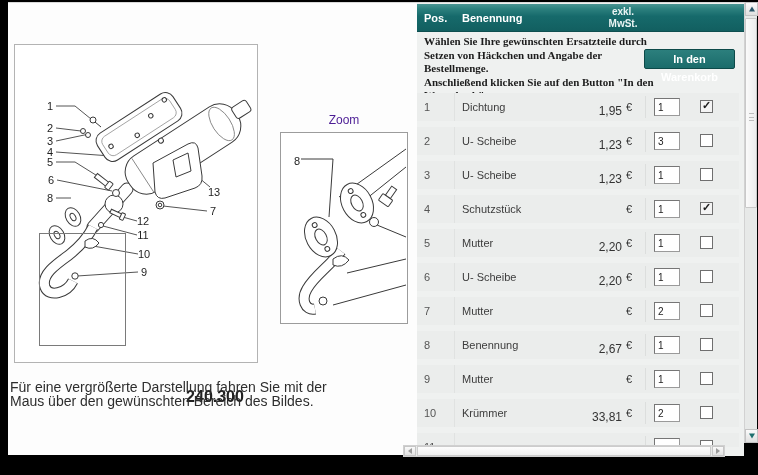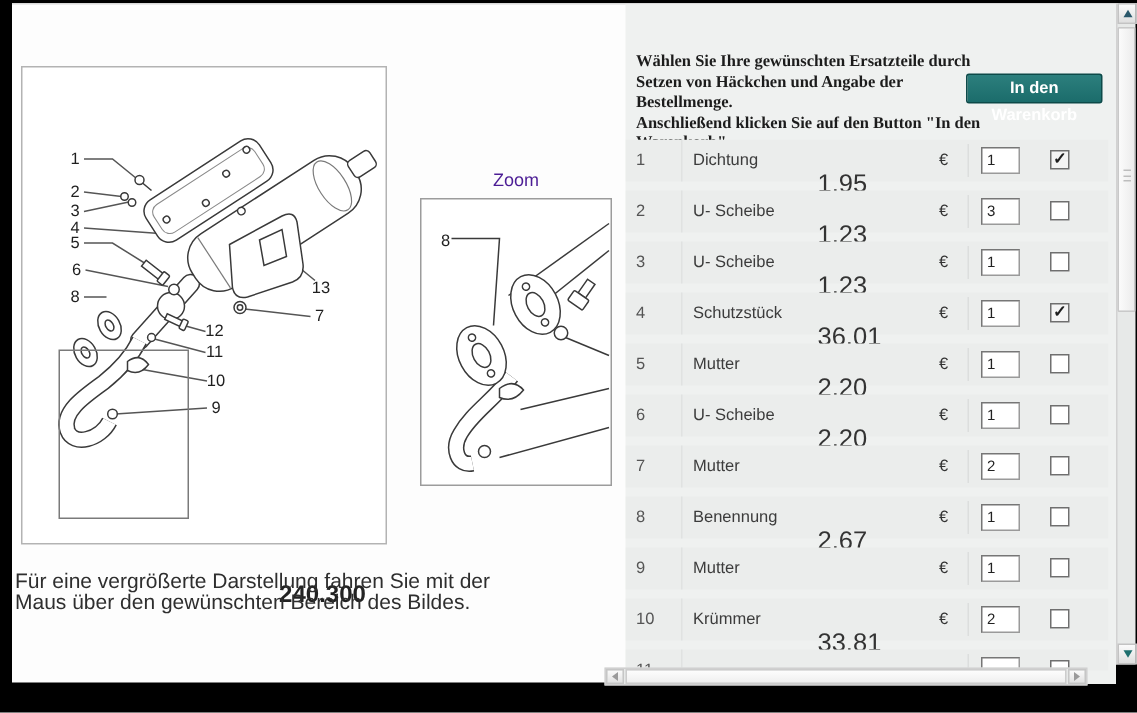--- a/index.html
+++ b/index.html
@@ -32,21 +32,21 @@
 
   .instructions { position:absolute; left:7px; top:32px; width:300px; font-size:11px; font-weight:bold; color:#1c1c1c; line-height:13.5px; white-space:pre-line;font-family:Liberation Serif, serif; }
   .cart-button { position:absolute; left:227px; top:46px; width:91px; height:20px;
       background:linear-gradient(#2c7f7d, #1b6c6b); border:1px solid #0d4a49; border-radius:2px;
       color:#fff; font-size:11px; font-weight:bold; text-align:center; line-height:18px; cursor:pointer; }
 
   .rows-container { position:absolute; left:0; top:90px; width:322px; height:354px; overflow:hidden; }
   .row { position:relative; width:322px; height:28px; background:#ebedec; margin-bottom:6px; }
   .row .pos { position:absolute; left:0; top:0; width:38px; height:28px; line-height:28px; padding-left:7px; font-size:11px; color:#555; border-right:1px solid #e0e2e1; }
   .row .name { position:absolute; left:45px; top:0; line-height:28px; font-size:11px; color:#3c3c3c; }
-  .row .price { position:absolute; left:128px; top:16px; width:77px; text-align:left; line-height:28px; font-size:17px; color:#333; }
+  .row .price { position:absolute; left:128px; top:4px; width:77px; text-align:right; line-height:28px; font-size:12px; color:#333; }
   .row .euro { position:absolute; left:209px; top:0; line-height:28px; font-size:11px; color:#333; }
   .row .divider { position:absolute; left:228px; top:3px; bottom:3px; border-left:1px solid #dcdedd; }
   .row .qty { position:absolute; left:237px; top:5px; width:26px; height:18px; font-family:"Liberation Sans",sans-serif; font-size:10px; color:#222; padding-left:3px; background:#fff; border:1px solid #9a9a9a; border-top-color:#767676; border-left-color:#767676; }
   .row .checkbox { position:absolute; left:283px; top:7px; width:13px; height:13px; background:#fff; border:1px solid #6f6f6f; cursor:pointer; }
   .row .checkbox.checked { background:#f4f4f4; }
   .row .checkbox.checked::after { content:"✓"; position:absolute; left:1px; top:-2px; font-size:11px; font-weight:bold; color:#1e1e1e; }
 
   
   .vscroll { left:744px; top:2px; width:13px; height:441px; background:#e7e9e8; border-left:1px solid #d2d2d2; }
   .vscroll .btn { position:absolute; left:0; width:13px; height:14px; background:linear-gradient(#fbfbfb,#dfdfdf); border:1px solid #c3c3c3; }
@@ -200,20 +200,26 @@
       <path d="M52,126 q9,-7 16,1 q-7,9 -16,5 z" fill="#fff" stroke="#3a3a3a"></path>
       <circle cx="42" cy="168" r="4" fill="#fff" stroke="#3a3a3a"></circle>
     </svg>
     <span class="zoom-part-label">8</span>
   </div>
 
   <div class="abs caption">Für eine vergrößerte Darstellung fahren Sie mit der
 Maus über den gewünschten Bereich des Bildes.</div>
 
   <div class="abs panel">
+    <div class="panel-header">
+      <span class="ph-pos">Pos.</span>
+      <span class="ph-name">Benennung</span>
+      <span class="ph-tax">exkl.
+MwSt.</span>
+    </div>
     <div class="instructions">Wählen Sie Ihre gewünschten Ersatzteile durch
 Setzen von Häckchen und Angabe der
 Bestellmenge.
 Anschließend klicken Sie auf den Button "In den
 Warenkorb".</div>
     <div class="cart-button">In den Warenkorb</div>
     <div class="rows-container">
         <div class="row">
       <span class="pos">1</span>
       <span class="name">Dichtung</span>
@@ -237,21 +243,20 @@
       <span class="name">U- Scheibe</span>
       <span class="price">1,23</span>
       <span class="euro">€</span>
       <span class="divider"></span>
       <input class="qty" type="text" value="1" style="">
       <span class="checkbox"></span>
     </div>
         <div class="row">
       <span class="pos">4</span>
       <span class="name">Schutzstück</span>
-      <span class="price">36,01</span>
       <span class="euro">€</span>
       <span class="divider"></span>
       <input class="qty" type="text" value="1" style="">
       <span class="checkbox checked"></span>
     </div>
         <div class="row">
       <span class="pos">5</span>
       <span class="name">Mutter</span>
       <span class="price">2,20</span>
       <span class="euro">€</span>

